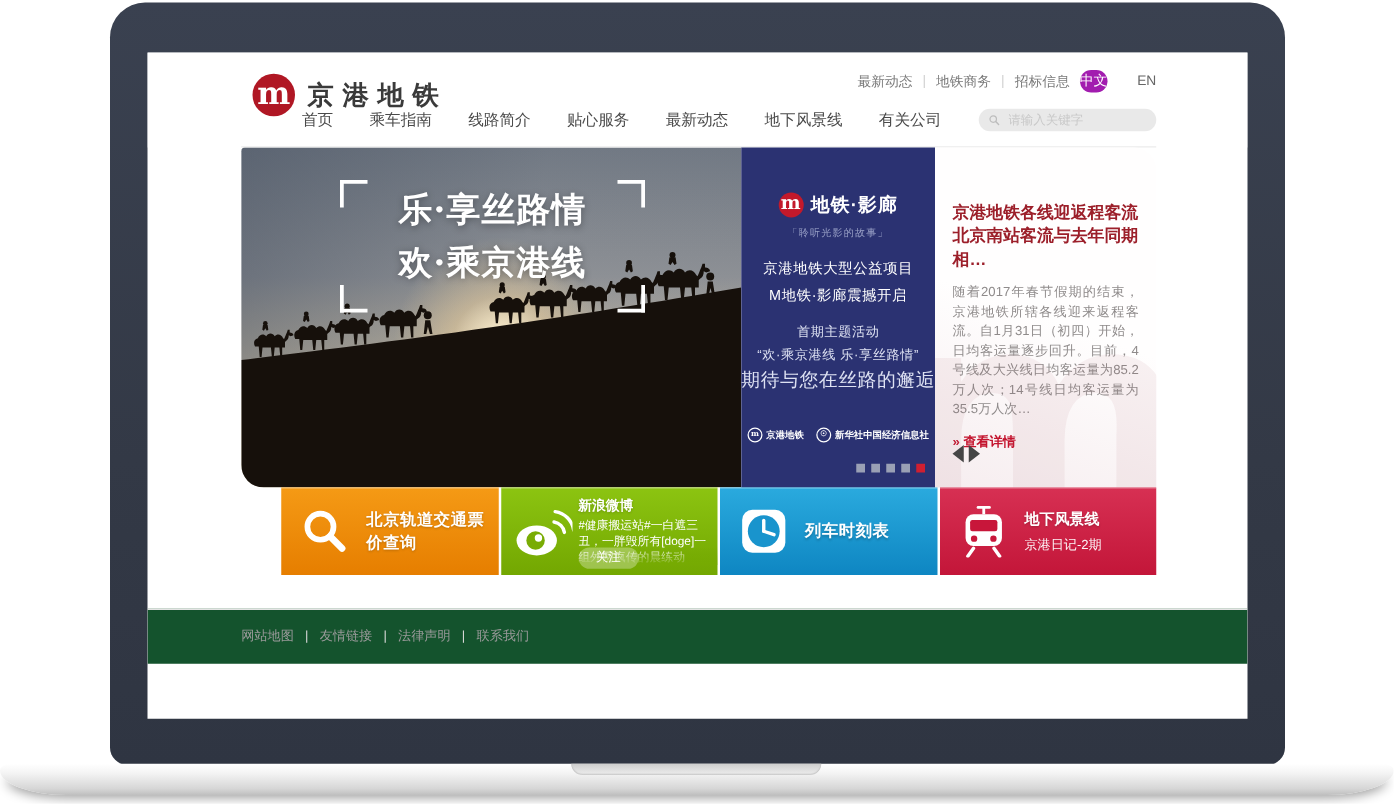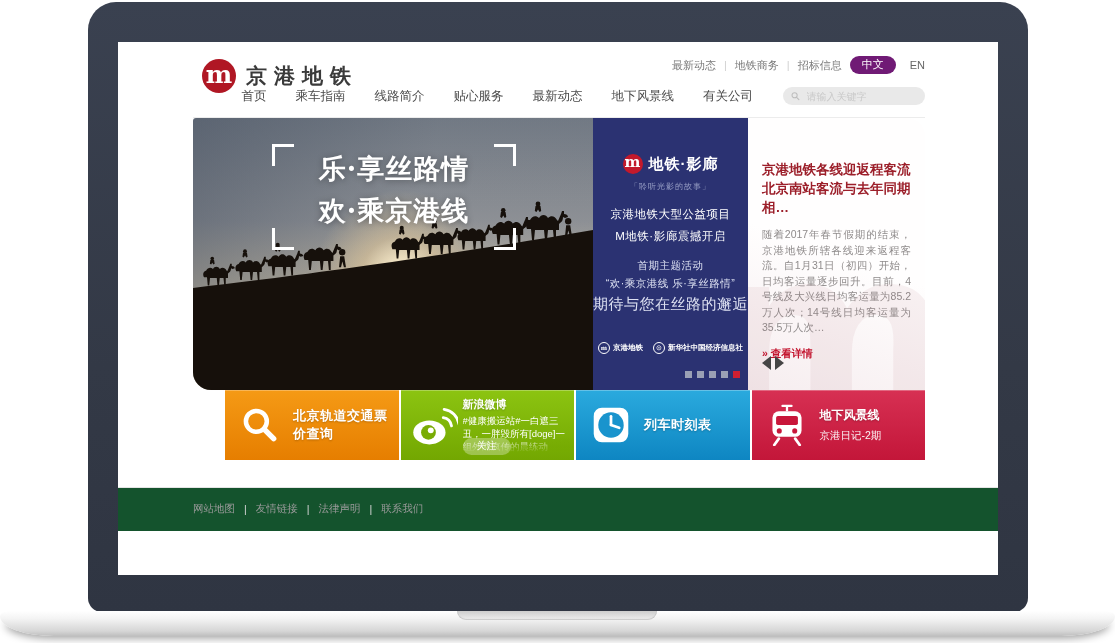--- a/index.html
+++ b/index.html
@@ -25,22 +25,22 @@
   .header-line{position:absolute;left:75px;right:73px;bottom:0;border-bottom:1px solid #ececec;}
   .brand{position:absolute;left:84px;top:17px;display:flex;align-items:center;cursor:pointer;}
   .brand-circle{width:34px;height:34px;border-radius:50%;background:#b01724;color:#fff;
     display:flex;align-items:center;justify-content:center;
     font-family:"DejaVu Serif",serif;font-weight:bold;font-size:25px;line-height:1;padding-bottom:4px;box-sizing:border-box;}
   .brand-name{margin-left:10px;font-size:21px;font-weight:bold;letter-spacing:7px;color:#3a3a3a;}
   .toplinks{position:absolute;right:73px;top:14px;display:flex;align-items:center;gap:8px;
     font-size:11px;color:#7a7a7a;}
   .toplinks .sep{color:#d0d0d0;}
   .toplinks a{color:#7a7a7a;text-decoration:none;cursor:pointer;}
-  .lang-cn{background:#701a75;color:#fff;border-radius:9px;padding:1px 12px 2px;font-size:11px;cursor:pointer;}
-  .lang-en{color:#666;cursor:pointer;margin-left:6px;}
+  .lang-cn{background:#a21caf;color:#fff;border-radius:9px;padding:1px 0 2px;font-size:11px;cursor:pointer;}
+  .lang-en{color:#666;cursor:pointer;margin-left:16px;}
   .navrow{position:absolute;right:73px;top:45px;display:flex;align-items:center;gap:29px;
     font-size:12.5px;color:#4a4a4a;}
   .nav-item{cursor:pointer;white-space:nowrap;}
   .search{width:126px;height:18px;background:#e9e9e9;border-radius:9px;display:flex;align-items:center;
     padding:0 8px;gap:5px;margin-left:1px;}
   .search input{border:0;background:transparent;outline:none;font-size:10px;color:#888;width:100%;
     font-family:"Liberation Sans",sans-serif;}
   .search input::placeholder{color:#c9c9c9;}
   
   .hero{position:absolute;left:75px;top:76px;width:732px;height:272px;display:flex;}

